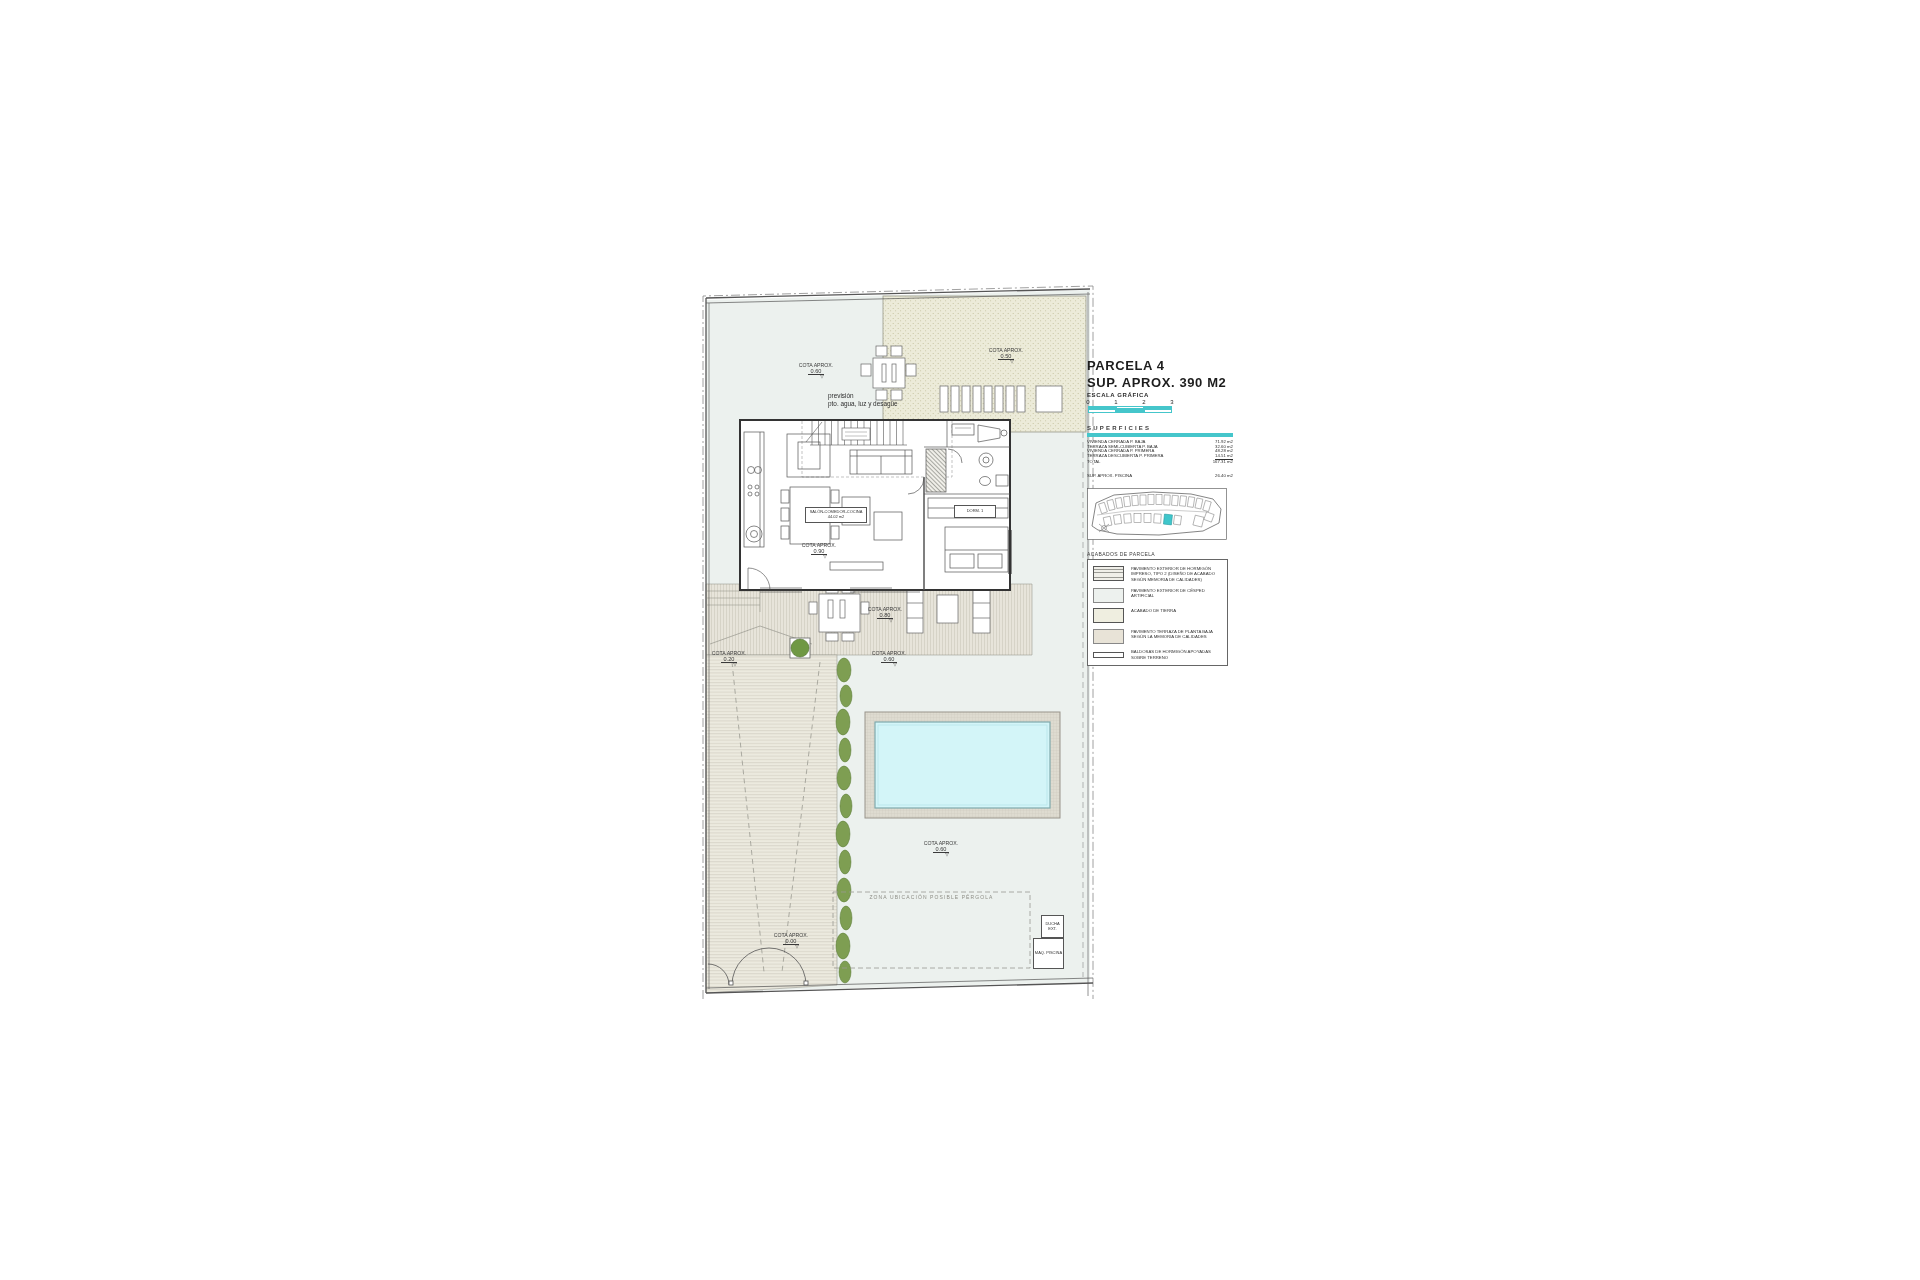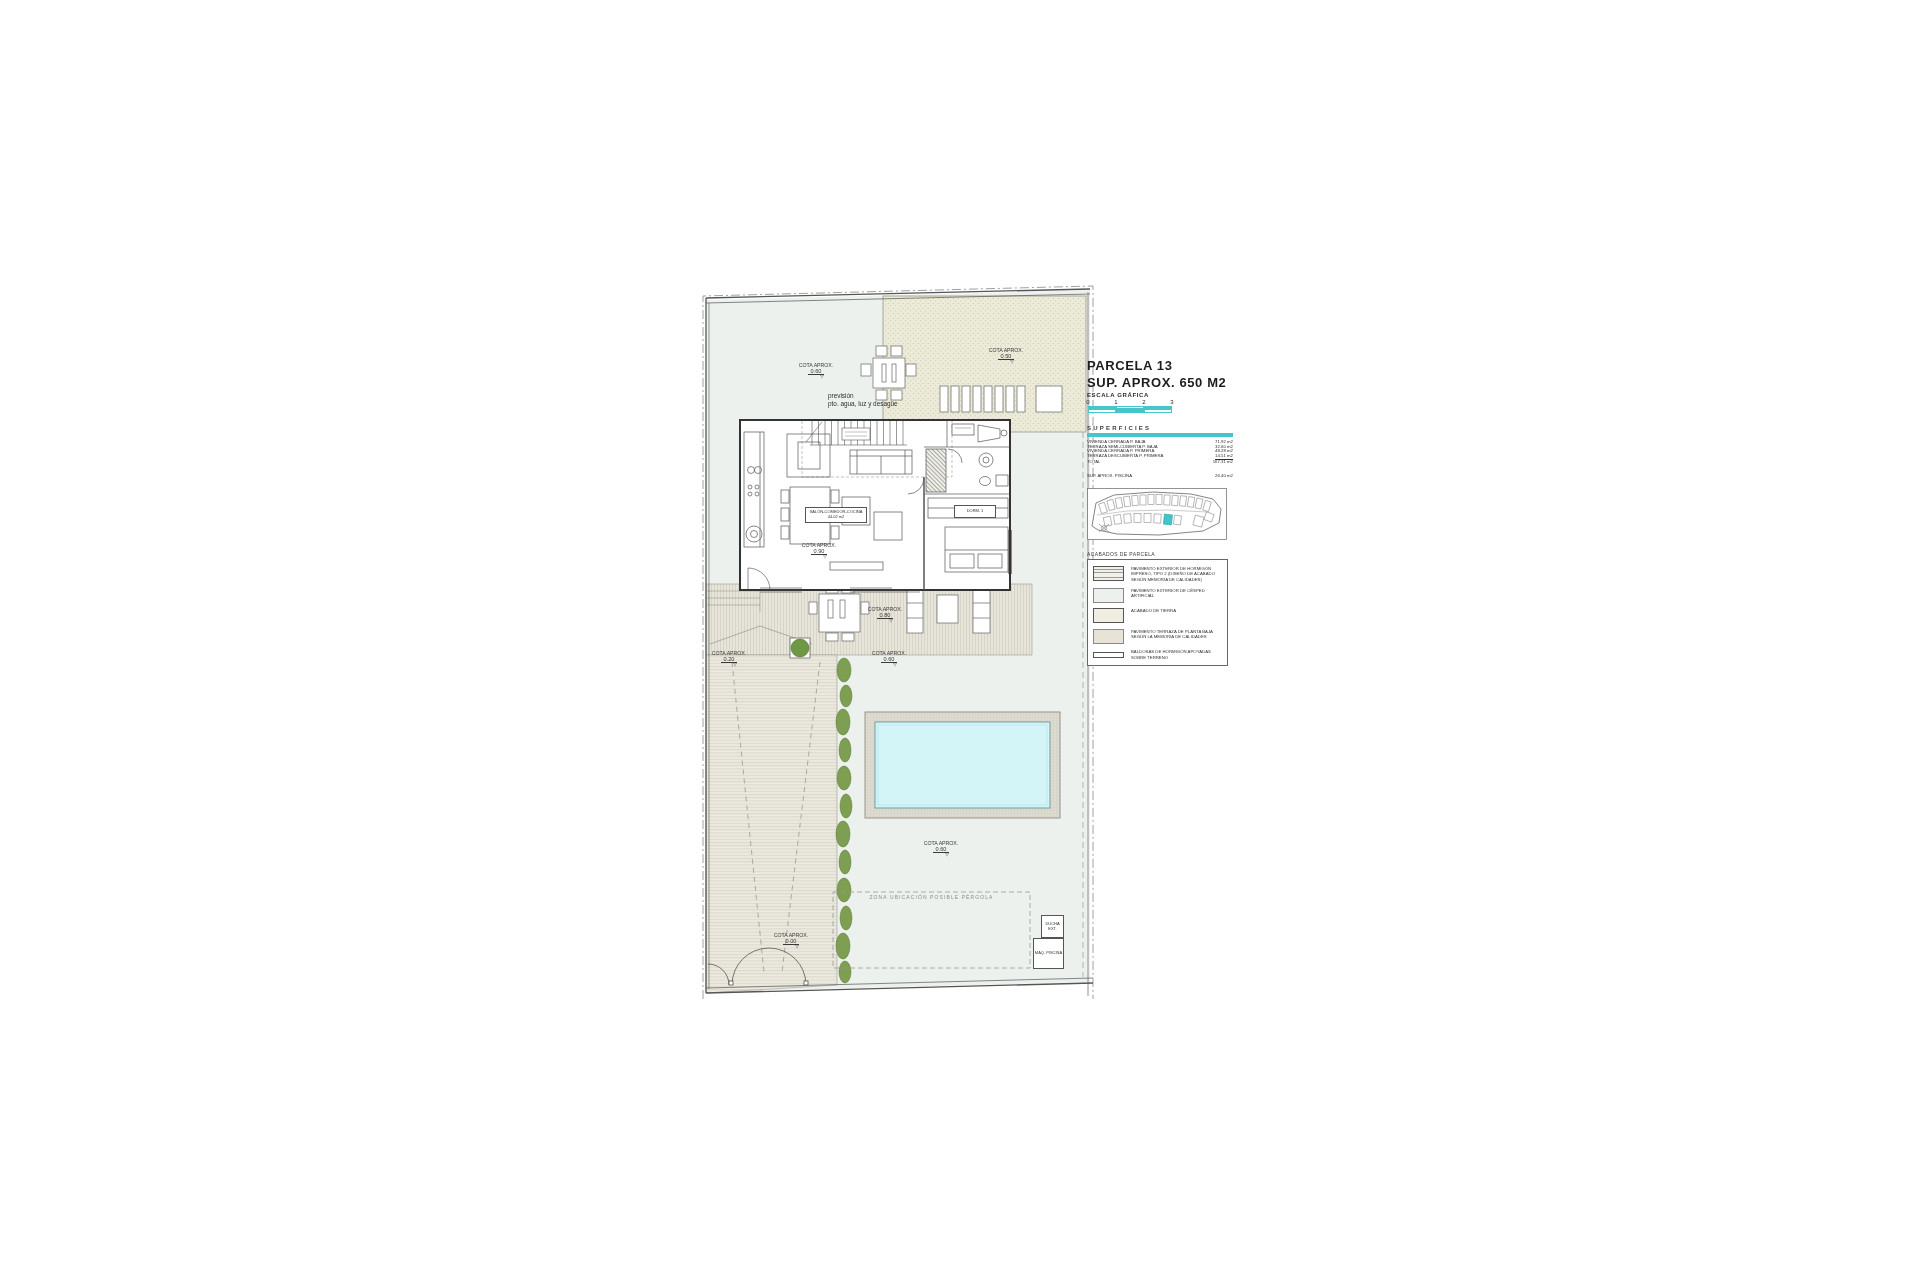--- a/index.html
+++ b/index.html
@@ -350,22 +350,22 @@
   <div class="tinybox" style="left:805px;top:507px;width:60px;height:14px">
     <div>SALÓN-COMEDOR-COCINA</div>
     <div>44.02 m2</div>
   </div>
   <div class="tinybox" style="left:954px;top:505px;width:40px;height:11px">
     <div>DORM. 1</div>
   </div>
   <div class="tinybox" style="left:1041px;top:915px;width:21px;height:21px">DUCHA EXT.</div>
   <div class="tinybox" style="left:1033px;top:938px;width:29px;height:29px">MAQ. PISCINA</div>
 
-  <div class="t-parcel" style="left:1087px;top:358px">PARCELA 13</div>
-  <div class="t-area" style="left:1087px;top:375px">SUP. APROX. 650 M2</div>
+  <div class="t-parcel" style="left:1087px;top:358px">PARCELA 4</div>
+  <div class="t-area" style="left:1087px;top:375px">SUP. APROX. 390 M2</div>
   <div class="t-escala" style="left:1087px;top:392px">ESCALA GRÁFICA</div>
 
   <div class="scalebar" style="left:1088px;top:399px">
     <div class="ticks">
       <span style="left:0">0</span>
       <span style="left:28px">1</span>
       <span style="left:56px">2</span>
       <span style="left:84px">3</span>
     </div>
     <div class="bar">

